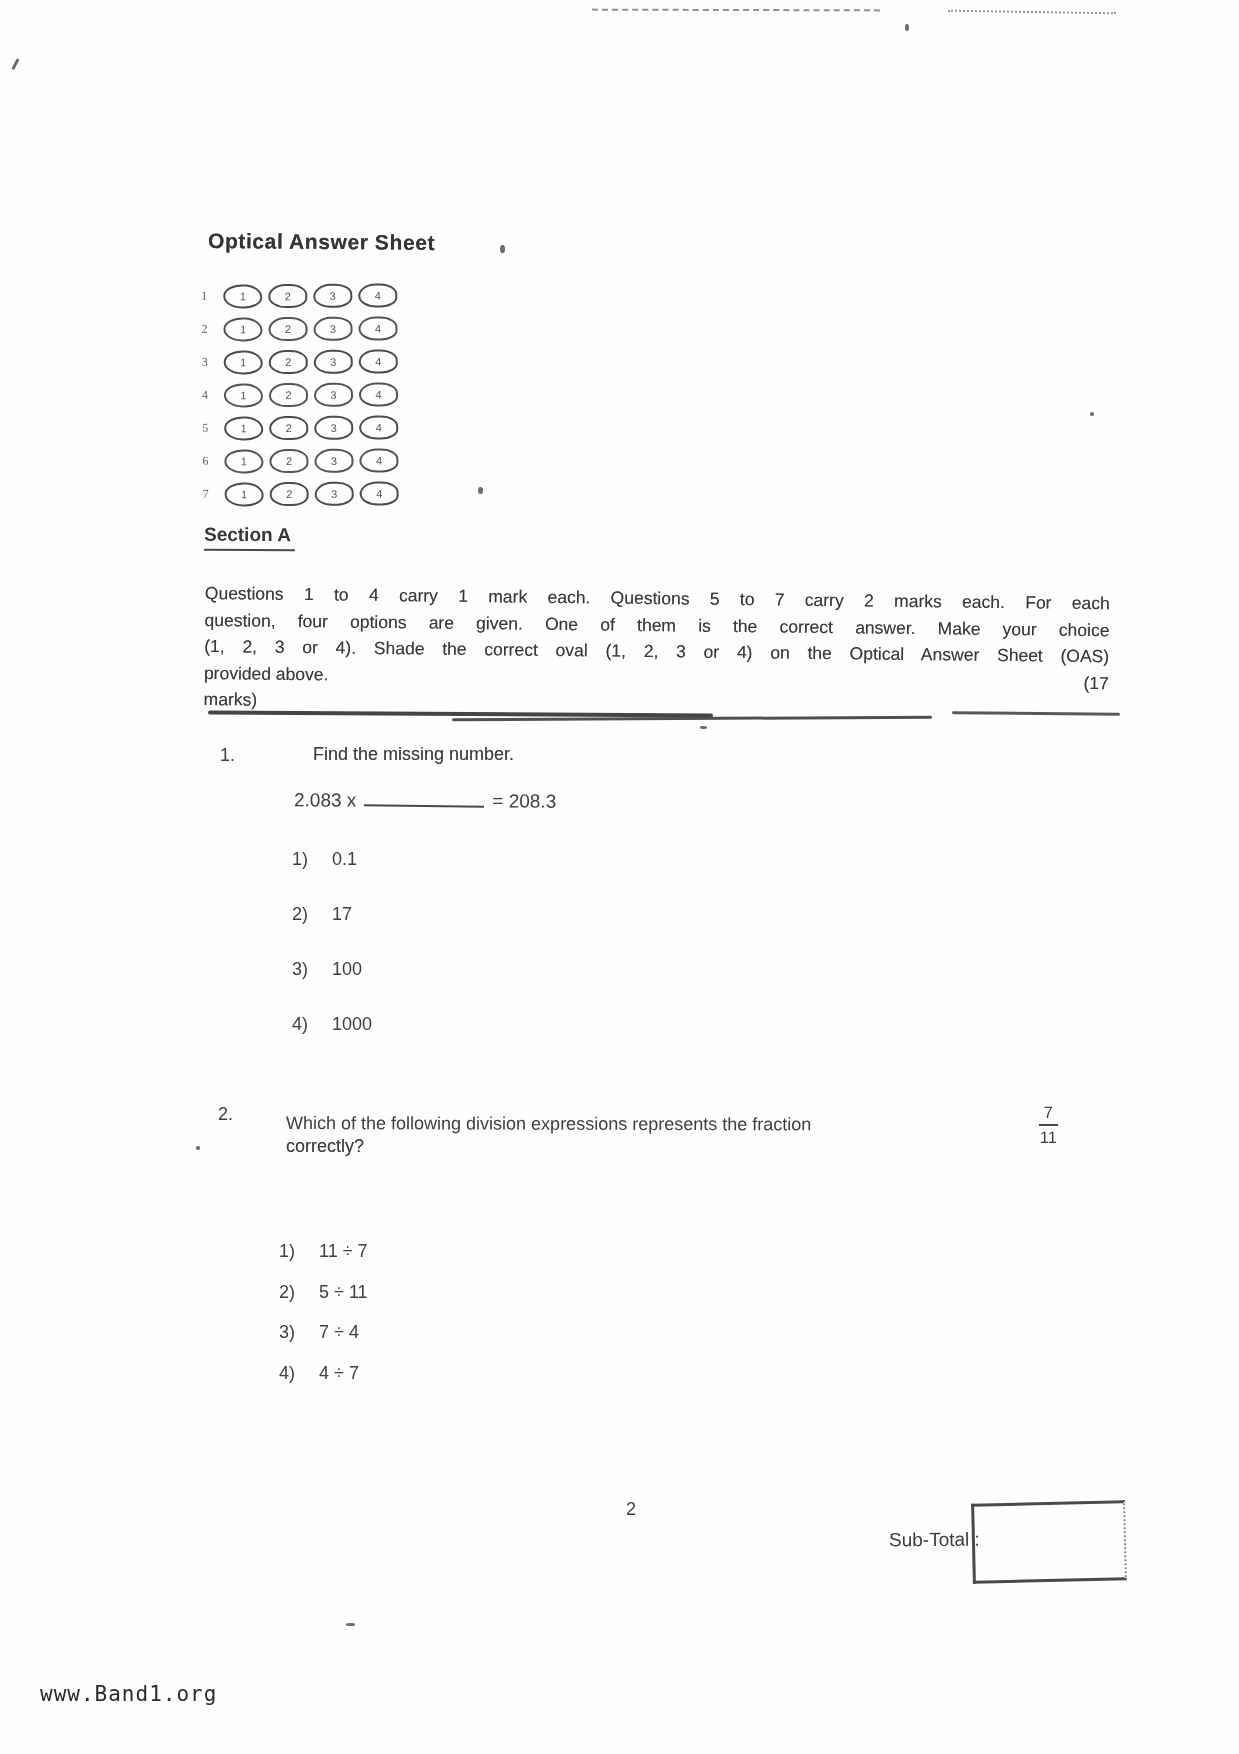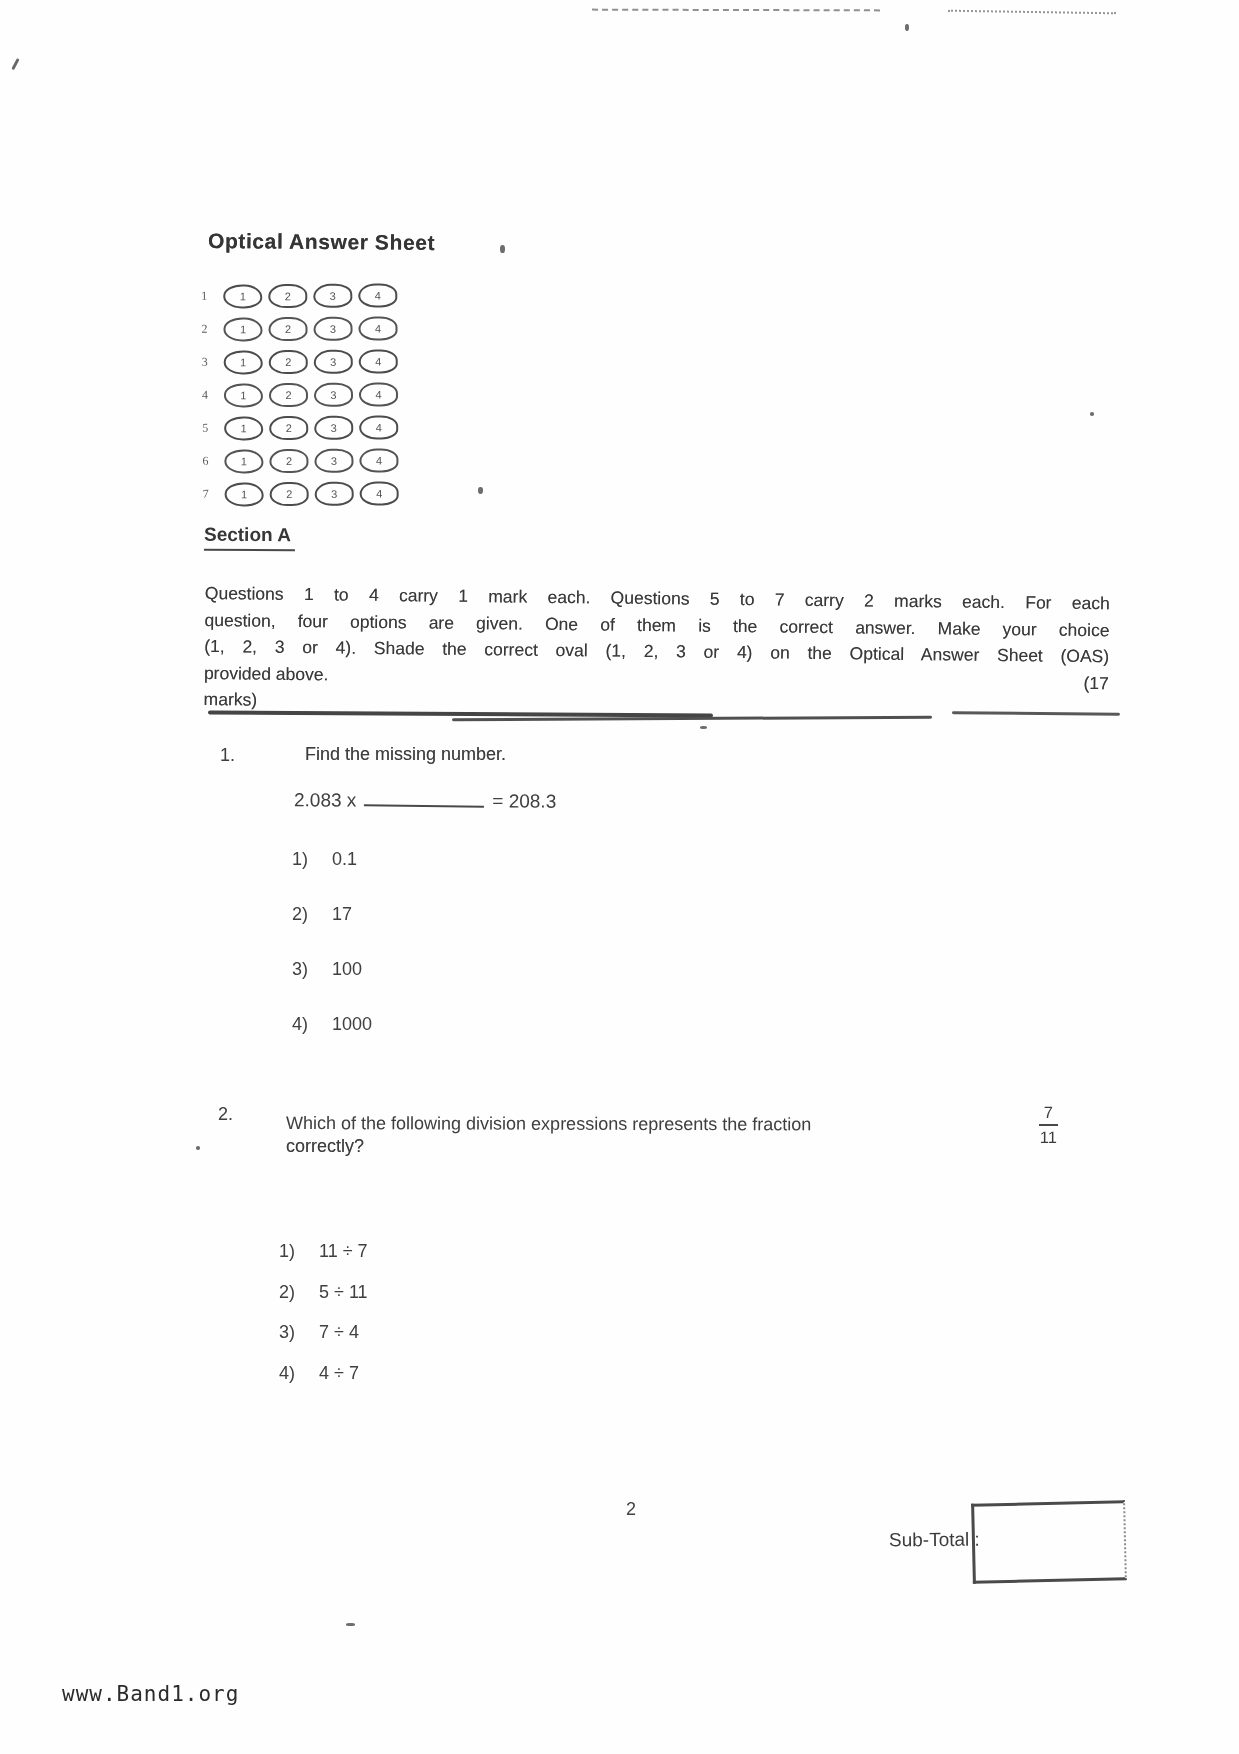--- a/index.html
+++ b/index.html
@@ -86,21 +86,21 @@
 
   
   .page-number { position:absolute; left:626px; top:1499px; font-size:18px; color:#454545; }
   .subtotal-label { position:absolute; left:850px; top:1529px; font-size:19px; color:#3f3f3f; transform:rotate(-0.4deg);margin-left:39px; }
   .subtotal-box {
     position:absolute; left:972px; top:1502px; width:154px; height:80px;
     border:3px solid #4c4c4c; border-right:2px dotted #8a8a8a;
     transform:rotate(-1.3deg); background:transparent;
   }
   .footer-url {
-    position:absolute; left:62px; top:1682px;
+    position:absolute; left:40px; top:1682px;
     font-family:"DejaVu Sans Mono", monospace;
     font-size:21px; color:#2e2e2e; letter-spacing:1px;
   }
 </style>
 </head>
 <body>
 
 <div class="page">
  <div class="scanlayer">
 
@@ -235,21 +235,21 @@
       <span>provided above.</span>
       <span>(17</span>
     </div>
     <div>marks)</div>
   </div>
   <div class="rule rule1"></div>
   <div class="rule rule2"></div>
   <div class="rule rule3"></div>
 
   <div class="qnum" style="left:220px; top:745px;">1.</div>
-  <div class="qtext" style="left:305px; top:744px;">Find the missing number.</div>
+  <div class="qtext" style="left:313px; top:744px;">Find the missing number.</div>
   <div class="equation">
     <span>2.083 x</span><span class="eq-blank"></span><span>= 208.3</span>
   </div>
   <div class="options q1-options" style="left:292px; top:849px;">
     <div class="opt-row">
       <span class="opt-label">1)</span>
       <span>0.1</span>
     </div>
     <div class="opt-row">
       <span class="opt-label">2)</span>

